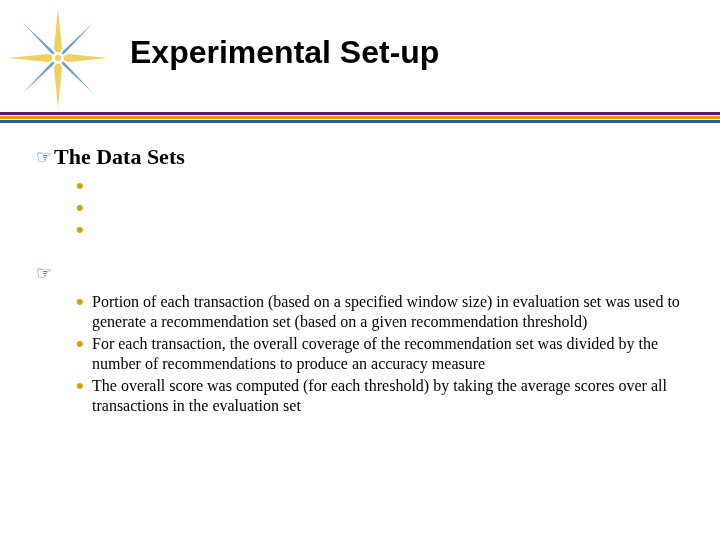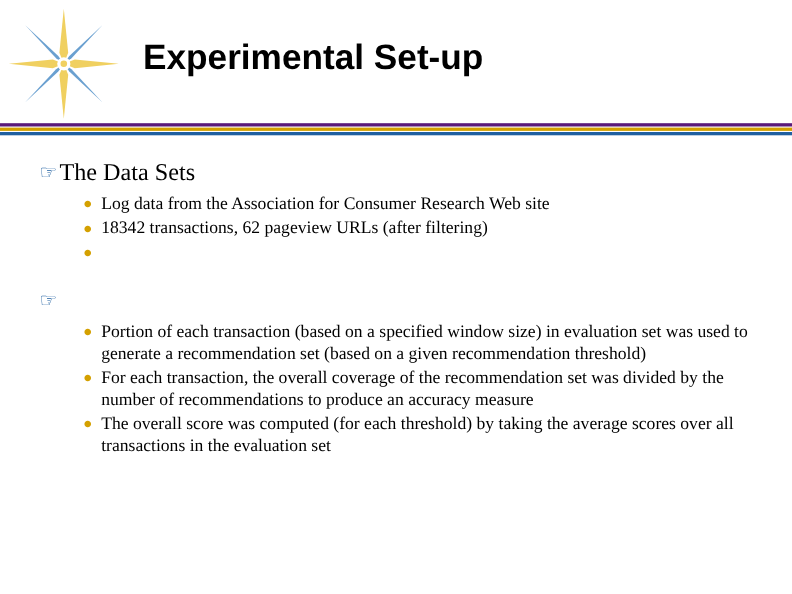--- a/index.html
+++ b/index.html
@@ -65,20 +65,21 @@
     flex: 0 0 18px;
     color: #2060a0;
     font-size: 18px;
     line-height: 26px;
     font-family: Arial, sans-serif;
   }
   .section-title {
     font-size: 22px;
     line-height: 26px;
     font-family: "Times New Roman", Times, serif;
+    font-weight: bold;
   }
   .subitems {
     margin-left: 40px;
   }
   .subitem {
     display: flex;
     align-items: flex-start;
     margin-bottom: 2px;
   }
   .dot {
@@ -128,25 +129,23 @@
   <div class="content">
 
     <div class="section">
       <div class="section-head">
         <div class="pointer">☞</div>
         <div class="section-title">The Data Sets</div>
       </div>
       <div class="subitems">
         <div class="subitem">
           <div class="dot">•</div>
-          <div class="subtext">Log data from the Association for Consumer Research Web site</div>
         </div>
         <div class="subitem">
           <div class="dot">•</div>
-          <div class="subtext">18342 transactions, 62 pageview URLs (after filtering)</div>
         </div>
         <div class="subitem">
           <div class="dot">•</div>
         </div>
       </div>
     </div>
 
     <div class="section">
       <div class="section-head">
         <div class="pointer">☞</div>

